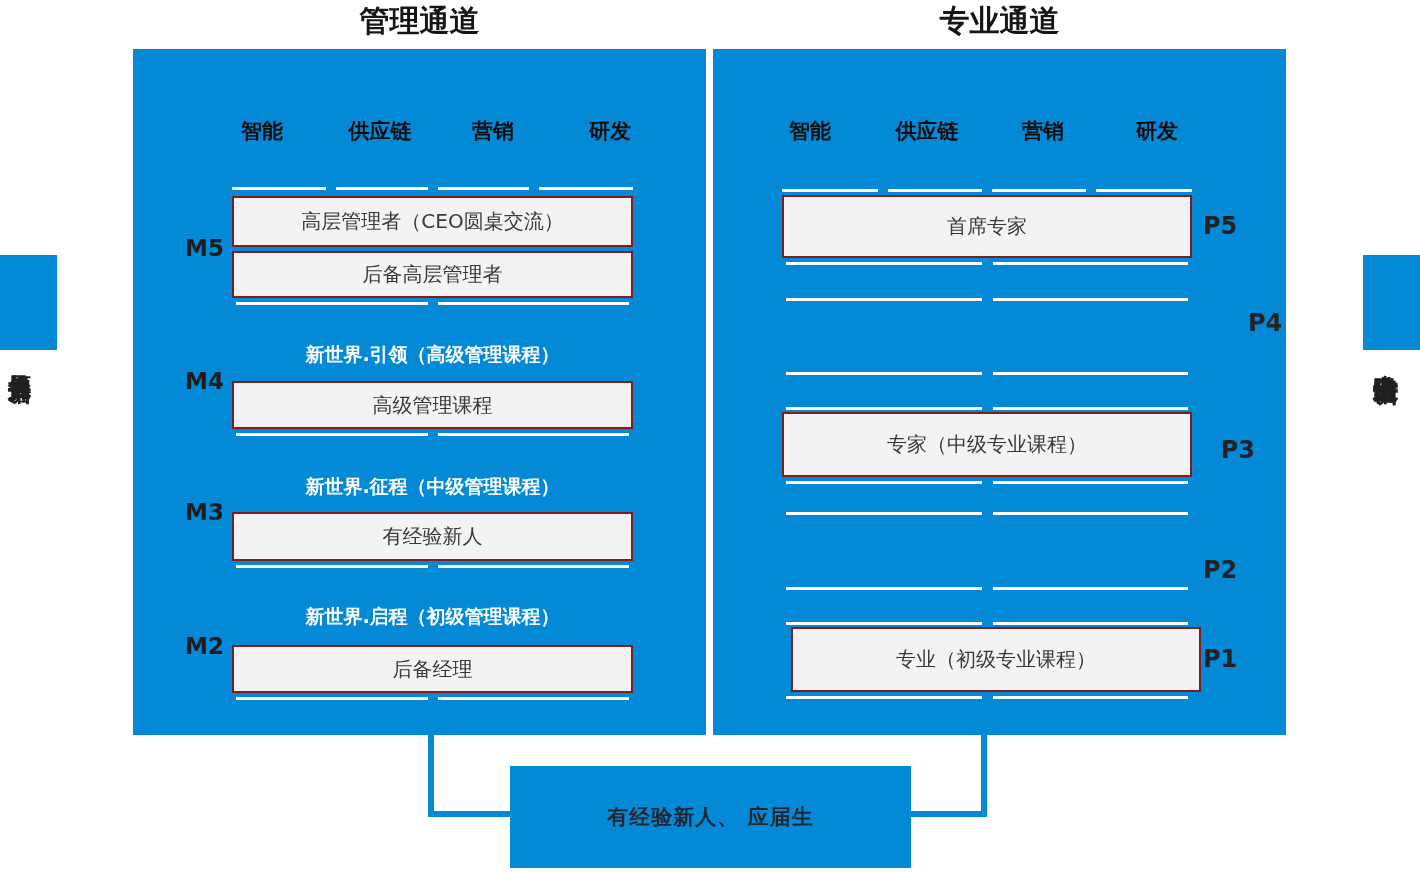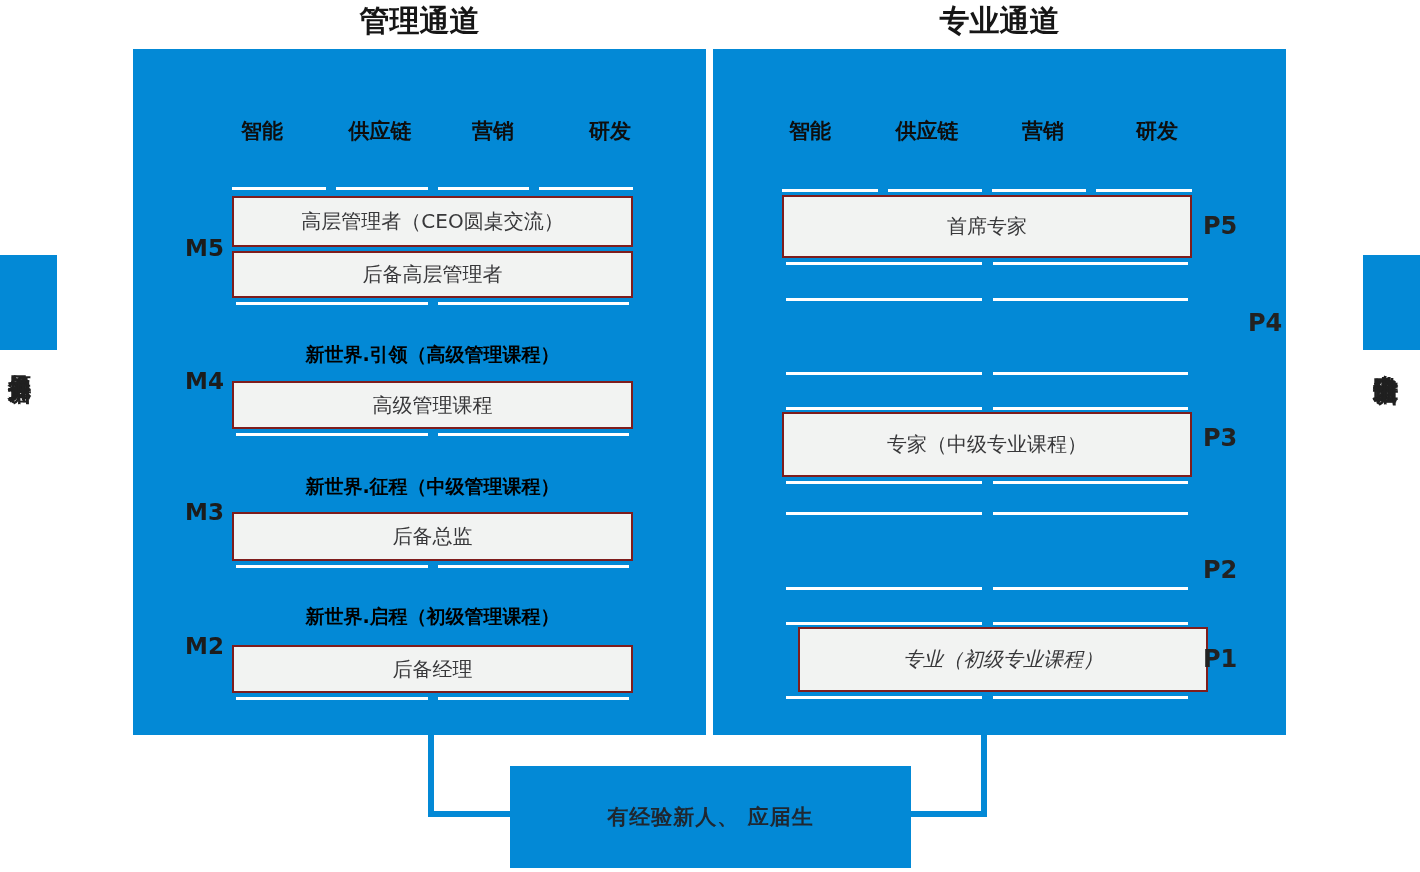--- a/index.html
+++ b/index.html
@@ -16,21 +16,21 @@
   .accent{position:absolute;width:57px;height:95px;background:var(--blue);}
   .side-label{position:absolute;writing-mode:vertical-rl;text-orientation:upright;
     font-weight:bold;color:#202020;line-height:1.05;letter-spacing:1px;}
   .panel{position:absolute;top:49px;width:573px;height:686px;background:var(--blue);}
   .col-h{position:absolute;top:69px;width:90px;height:26px;line-height:26px;
     text-align:center;font-size:21px;font-weight:bold;color:#0e0e0e;}
   .lvl-box{position:absolute;background:var(--boxbg);border:2px solid #7f1d1d;
     box-sizing:border-box;display:flex;align-items:center;justify-content:center;
     font-size:20px;color:var(--boxink);}
   .course{position:absolute;width:401px;height:26px;line-height:26px;text-align:center;
-    font-size:19px;font-weight:bold;color:#000000;}
+    font-size:19px;font-weight:bold;color:#ffffff;}
   .m-label{position:absolute;width:46px;height:26px;line-height:26px;font-size:23px;
     font-weight:bold;color:#1c1c1c;}
   .p-label{position:absolute;left:490px;width:52px;height:26px;line-height:26px;
     font-size:24px;font-weight:bold;color:#222;}
   .dash{position:absolute;height:3px;}
   .seg2{background:linear-gradient(to right,#fff 0 48.8%,transparent 48.8% 51.4%,#fff 51.4% 100%);}
   .seg4{background:linear-gradient(to right,
       #fff 0 23.4%,transparent 23.4% 25.9%,
       #fff 25.9% 48.8%,transparent 48.8% 51.3%,
       #fff 51.3% 74.1%,transparent 74.1% 76.6%,
@@ -67,21 +67,21 @@
     <div class="dash seg2" style="left:103px;top:253px;width:393px;"></div>
     <div class="m-label" style="left:52px;top:186px;">M5</div>
 
     <div class="course" style="left:99px;top:292px;">新世界.引领（高级管理课程）</div>
     <div class="m-label" style="left:52px;top:319px;">M4</div>
     <div class="lvl-box" style="left:99px;top:332px;width:401px;height:48px;">高级管理课程</div>
     <div class="dash seg2" style="left:103px;top:384px;width:393px;"></div>
 
     <div class="course" style="left:99px;top:424px;">新世界.征程（中级管理课程）</div>
     <div class="m-label" style="left:52px;top:450px;">M3</div>
-    <div class="lvl-box" style="left:99px;top:463px;width:401px;height:49px;">后备总监</div>
+    <div class="lvl-box" style="left:99px;top:463px;width:401px;height:49px;">有经验新人</div>
     <div class="dash seg2" style="left:103px;top:516px;width:393px;"></div>
 
     <div class="course" style="left:99px;top:554px;">新世界.启程（初级管理课程）</div>
     <div class="m-label" style="left:52px;top:584px;">M2</div>
     <div class="lvl-box" style="left:99px;top:596px;width:401px;height:48px;text-align:center;">后备经理</div>
     <div class="dash seg2" style="left:103px;top:648px;width:393px;"></div>
   </div>
 
   <div class="panel" style="left:713px;">
 
@@ -95,28 +95,28 @@
     <div class="dash seg2" style="left:73px;top:213px;width:402px;"></div>
     <div class="p-label" style="top:164px;">P5</div>
 
     <div class="dash seg2" style="left:73px;top:249px;width:402px;"></div>
     <div class="dash seg2" style="left:73px;top:323px;width:402px;"></div>
     <div class="p-label" style="top:261px;margin-left:45px;">P4</div>
 
     <div class="dash seg2" style="left:73px;top:358px;width:402px;"></div>
     <div class="lvl-box" style="left:69px;top:363px;width:410px;height:65px;">专家（中级专业课程）</div>
     <div class="dash seg2" style="left:73px;top:432px;width:402px;"></div>
-    <div class="p-label" style="top:376px;">P3</div>
+    <div class="p-label" style="top:388px;text-align:right;">P3</div>
 
     <div class="dash seg2" style="left:73px;top:463px;width:402px;"></div>
     <div class="dash seg2" style="left:73px;top:538px;width:402px;"></div>
     <div class="p-label" style="top:508px;">P2</div>
 
     <div class="dash seg2" style="left:73px;top:573px;width:402px;"></div>
-    <div class="lvl-box" style="left:85px;top:578px;width:410px;height:65px;font-style:italic;">专业（初级专业课程）</div>
+    <div class="lvl-box" style="left:78px;top:578px;width:410px;height:65px;">专业（初级专业课程）</div>
     <div class="dash seg2" style="left:73px;top:647px;width:402px;"></div>
     <div class="p-label" style="top:597px;">P1</div>
   </div>
 
   <div class="conn" style="left:428px;top:735px;width:6px;height:82px;"></div>
   <div class="conn" style="left:428px;top:811px;width:86px;height:6px;"></div>
   <div class="conn" style="left:981px;top:735px;width:6px;height:82px;"></div>
   <div class="conn" style="left:905px;top:811px;width:82px;height:6px;"></div>
 
   <div class="bottom-box">有经验新人、 应届生</div>

